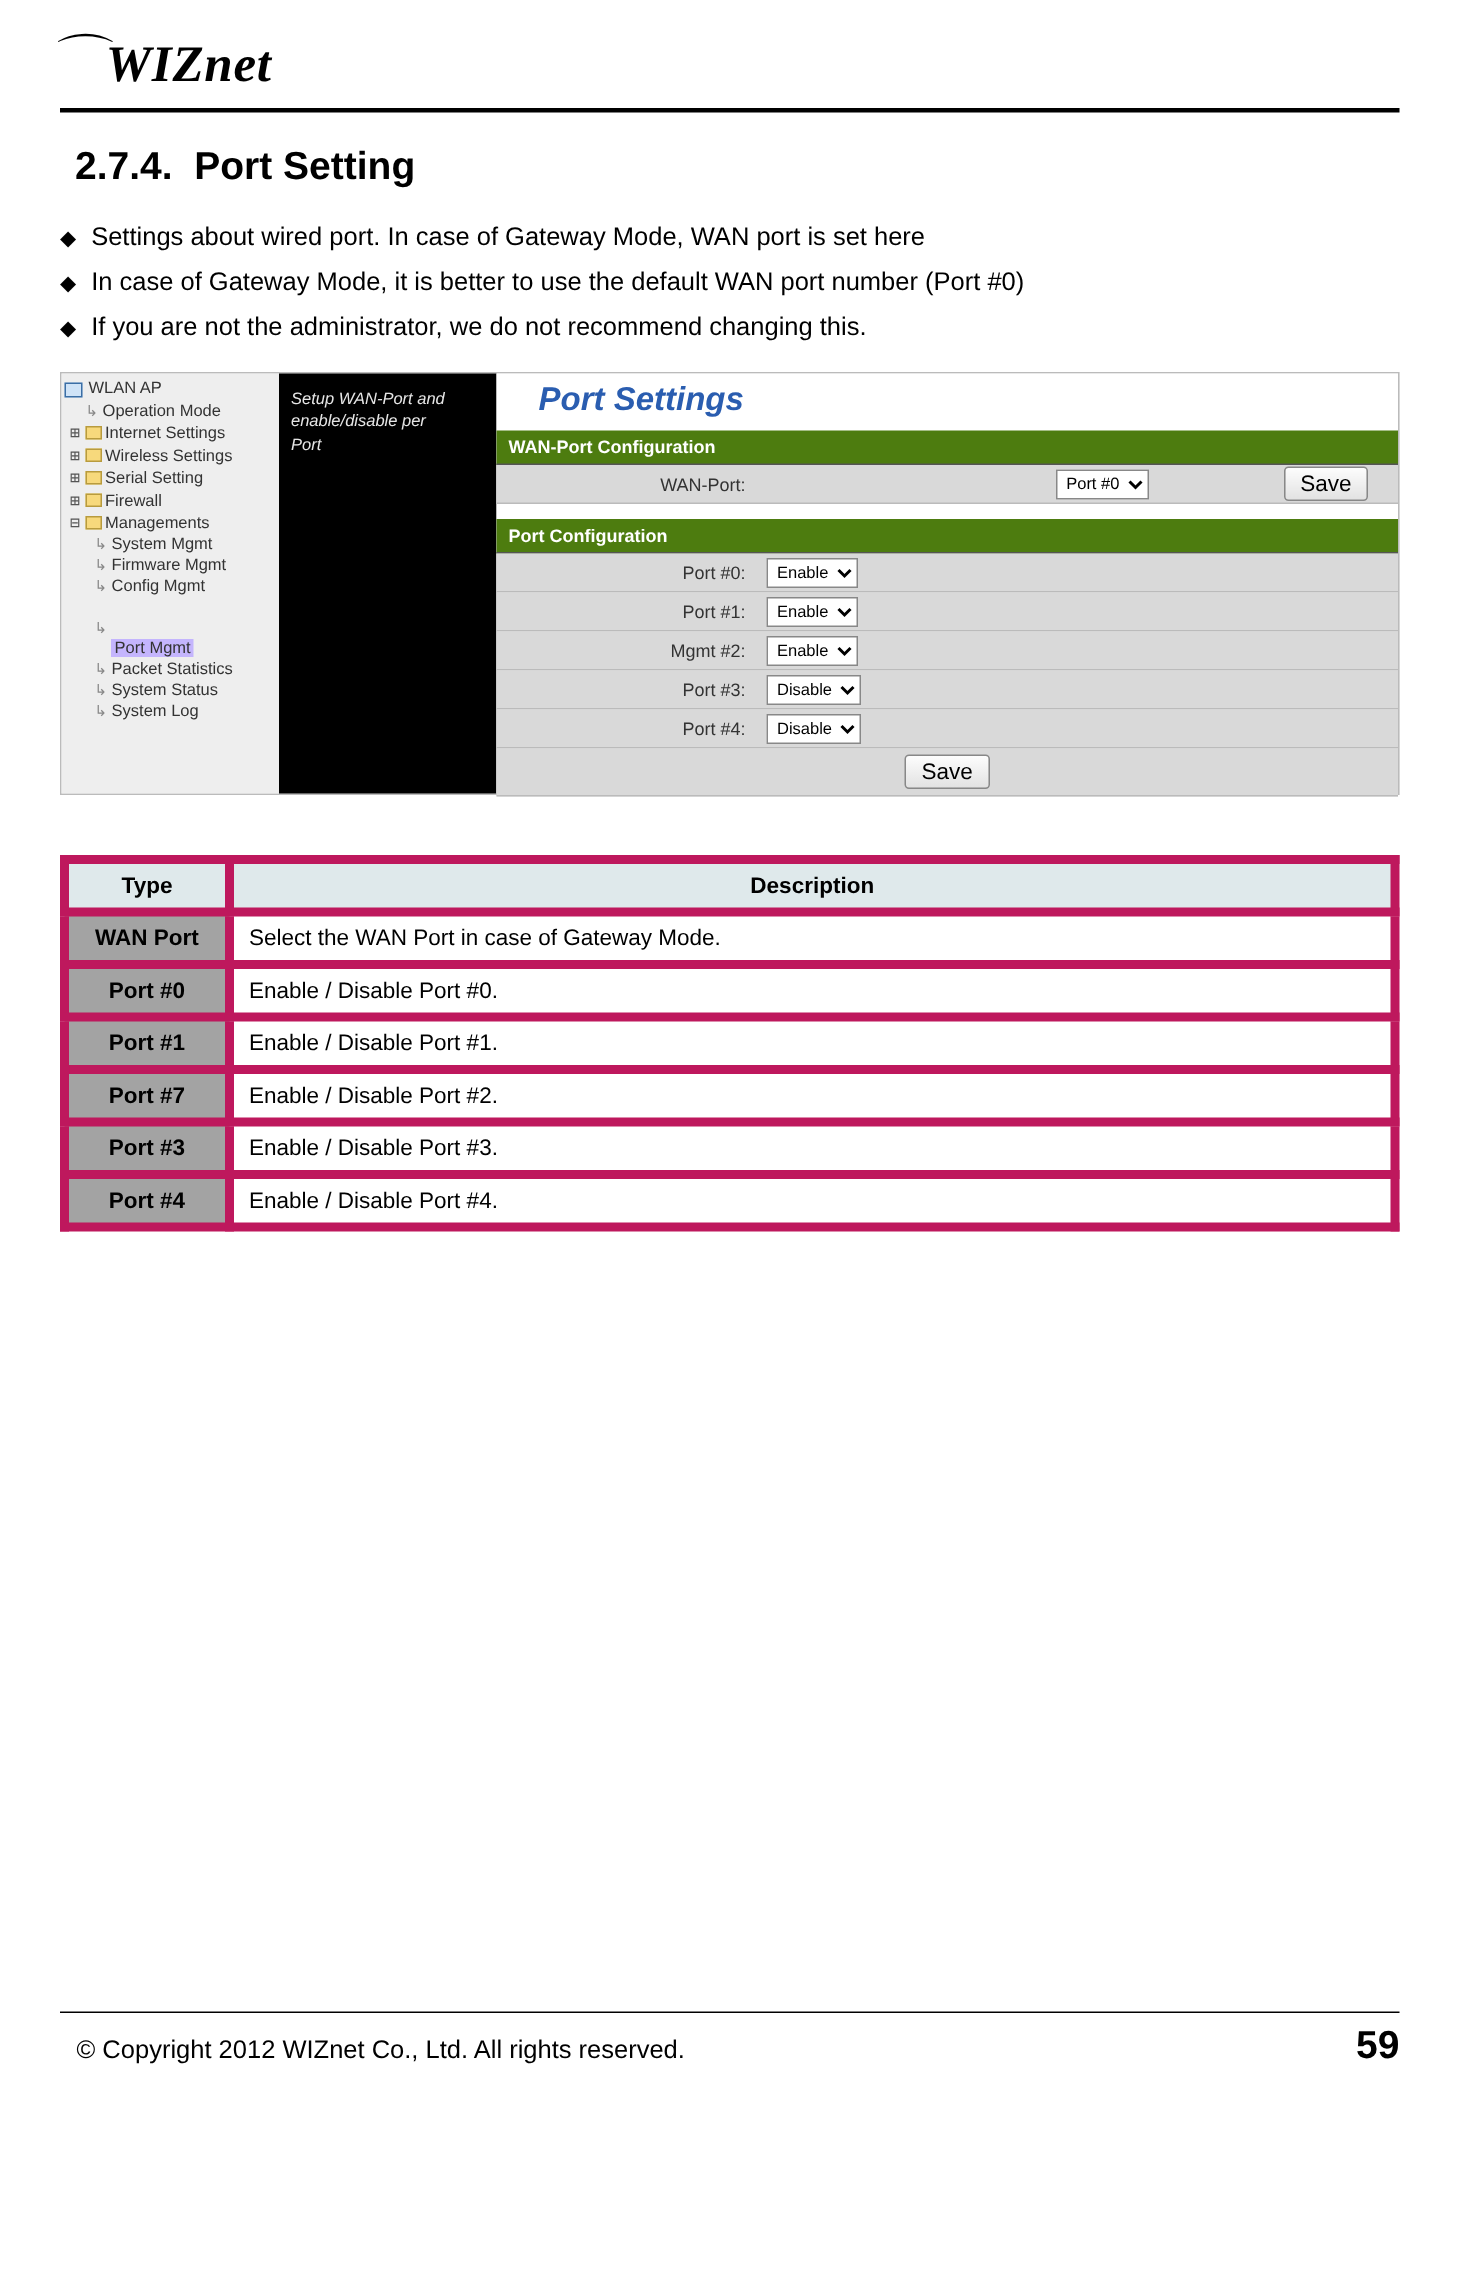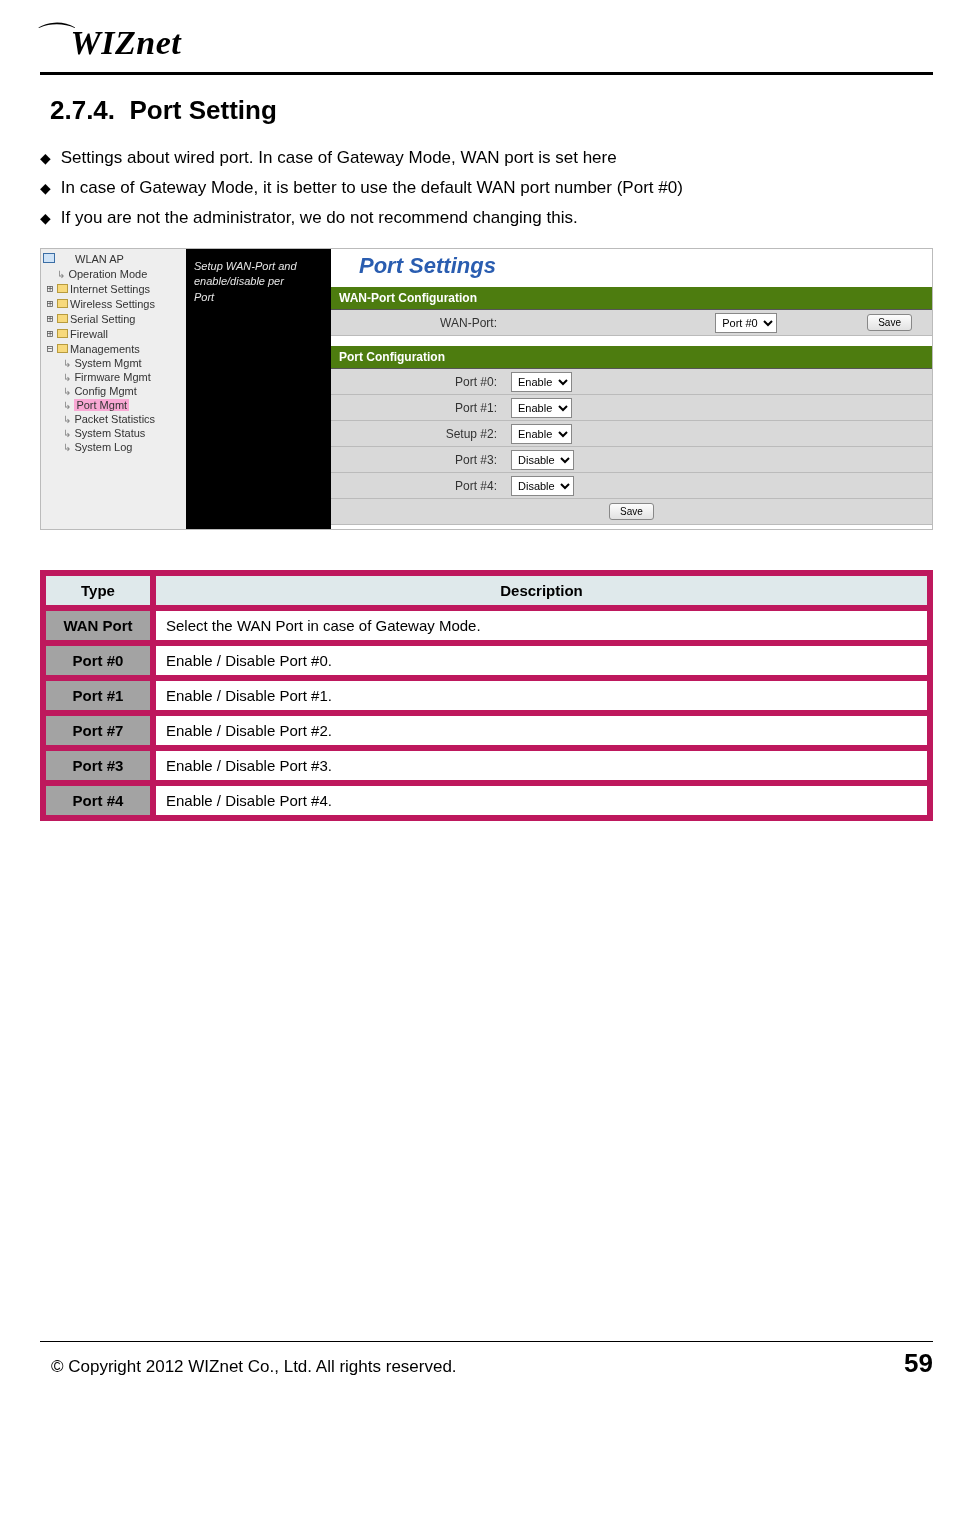--- a/index.html
+++ b/index.html
@@ -71,22 +71,22 @@
   }
   .nav-col {
     width: 145px;
     background: #eee;
     padding: 4px 2px;
     font-size: 11px;
     color: #333;
   }
   .tree-root {
     display: flex;
-    align-items: flex-start;
-    gap: 20px;
+    align-items: flex-end;
+    gap: 4px;
     margin-bottom: 2px;
   }
   .tree-item {
     display: flex;
     align-items: center;
     gap: 2px;
     padding: 1px 0;
     white-space: nowrap;
   }
   .tree-item.indent1 { padding-left: 2px; }
@@ -99,22 +99,23 @@
     display: inline-block;
   }
   .computer-icon {
     width: 12px; height: 10px;
     border: 1px solid #3b6ea5;
     background: #cfe3f7;
     display: inline-block;
   }
   .leaf-arrow { color:#888; font-size:10px; margin-right:1px; }
   .tree-item.selected span.label {
-    background: #f9a8d4;
+    background: #c4b5fd;
     padding: 0 2px;
+    margin-top: 27px;
   }
   .hint-col {
     width: 145px;
     background: #000000;
     color: #e6e6e6;
     font-size: 11px;
     font-style: italic;
     padding: 10px 8px;
     line-height: 1.4;
   }
@@ -156,21 +157,21 @@
     background: #fff;
     border: 1px solid #888;
     font-size: 11px;
     padding: 1px 2px;
     height: 20px;
   }
   .btn-box {
     background: linear-gradient(#fdfdfd,#e2e2e2);
     border: 1px solid #888;
     border-radius: 3px;
-    font-size: 10px;
+    font-size: 15px;
     padding: 2px 10px;
     cursor: pointer;
   }
   .save-row {
     background: #d9d9d9;
     text-align: center;
     padding: 4px 0;
     border-bottom: 1px solid #bbb;
   }
   .flex-gap { flex:1; }
@@ -321,21 +322,21 @@
       <div class="section-bar">Port Configuration</div>
       <div class="field-row">
         <div class="field-label">Port #0:</div>
         <select class="select-box"><option>Enable</option></select>
       </div>
       <div class="field-row">
         <div class="field-label">Port #1:</div>
         <select class="select-box"><option>Enable</option></select>
       </div>
       <div class="field-row">
-        <div class="field-label">Setup #2:</div>
+        <div class="field-label">Mgmt #2:</div>
         <select class="select-box"><option>Enable</option></select>
       </div>
       <div class="field-row">
         <div class="field-label">Port #3:</div>
         <select class="select-box"><option>Disable</option></select>
       </div>
       <div class="field-row">
         <div class="field-label">Port #4:</div>
         <select class="select-box"><option>Disable</option></select>
       </div>

